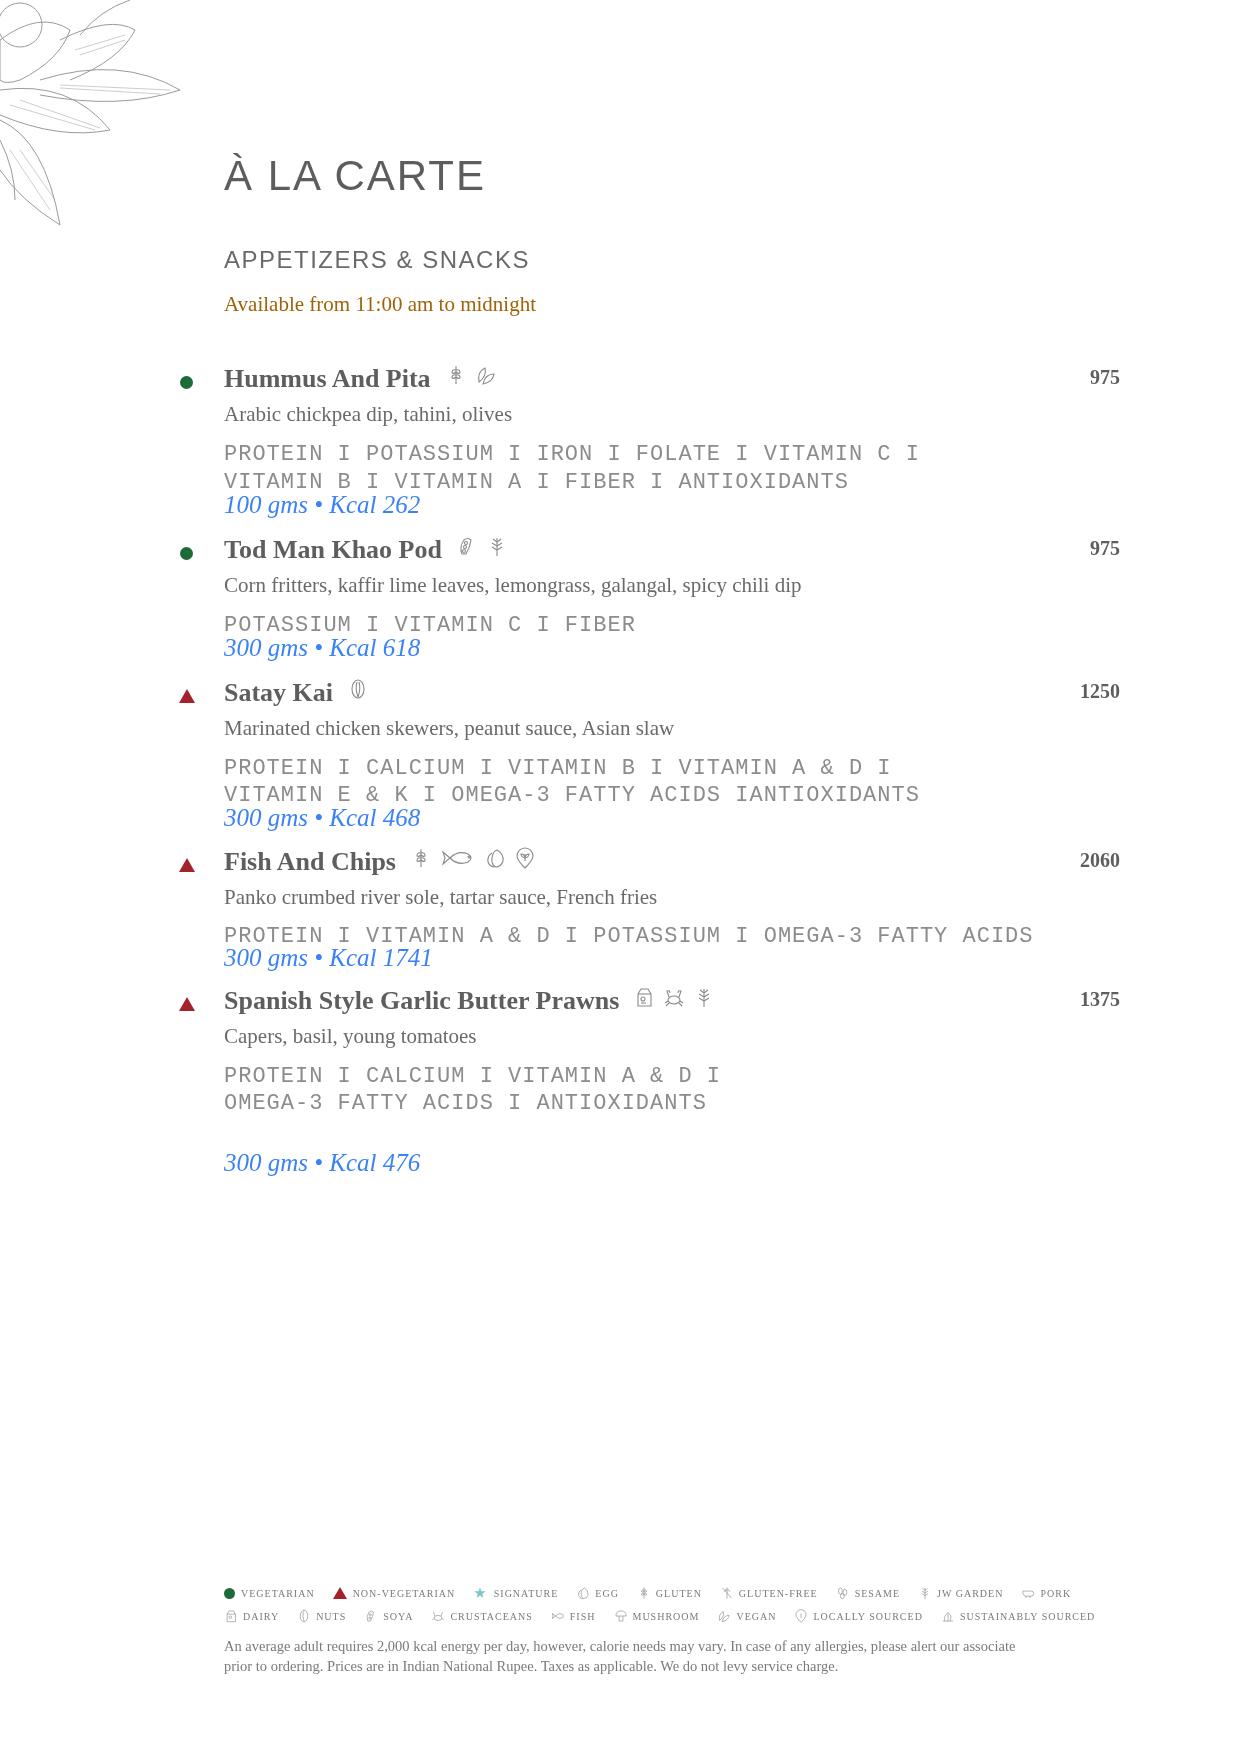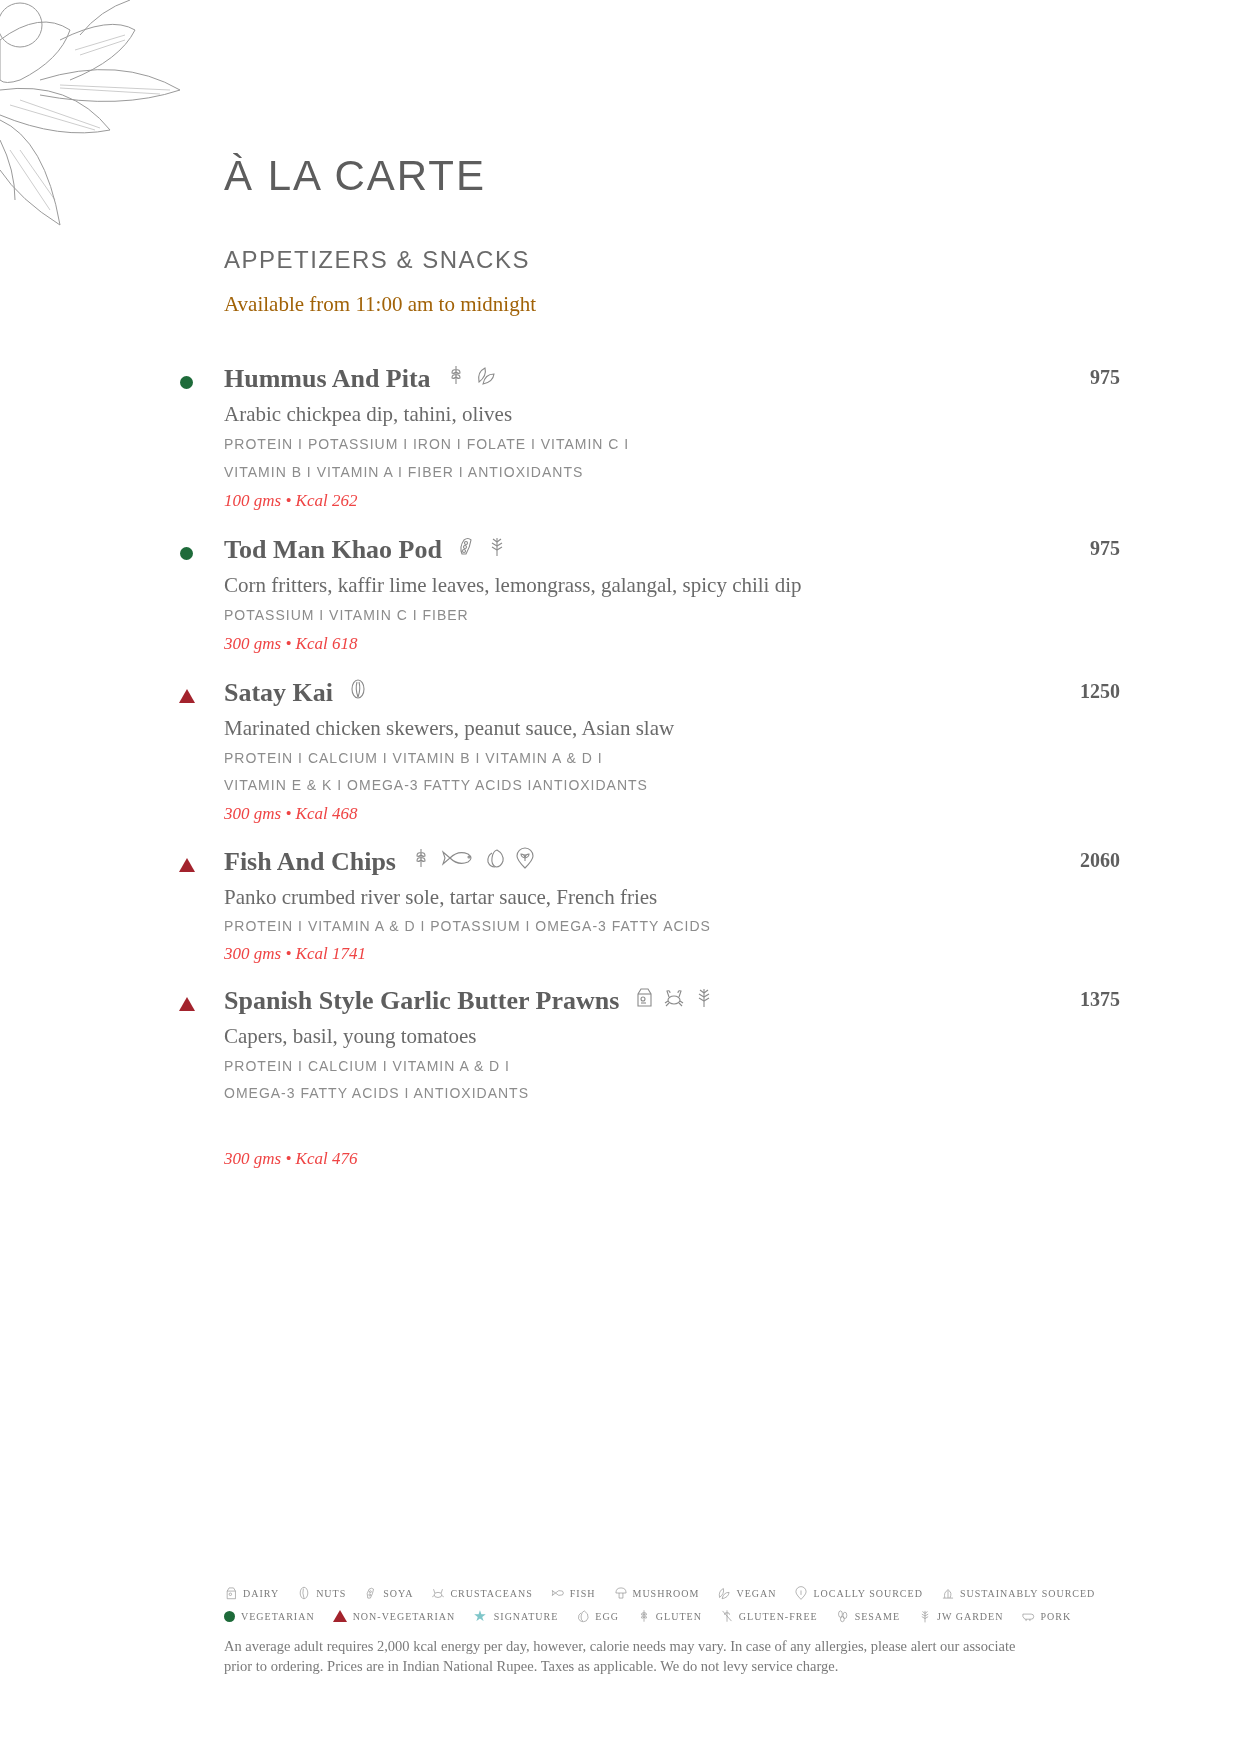--- a/index.html
+++ b/index.html
@@ -21,24 +21,24 @@
                    border-bottom: 14px solid #a3232d; top: 11px; left: -1px; }
   .name-row { position: absolute; left: 44px; top: 0; display: flex; align-items: flex-start; height: 34px; }
   .name { font-family: "Liberation Serif", serif; font-weight: bold; font-size: 26px; color: #5e5e5e; white-space: nowrap; }
   .icons { display: flex; align-items: center; margin-left: 14px; gap: 8px; }
   .icons svg { width: 22px; height: 22px; stroke: #8a8a8a; fill: none; stroke-width: 1.1; }
   .icons svg.wide { width: 36px; }
   .price { position: absolute; right: 0; top: 2px; font-family: "Liberation Serif", serif; font-weight: bold;
            font-size: 20px; color: #5e5e5e; }
   .desc { position: absolute; left: 44px; top: 38px; font-family: "Liberation Serif", serif; font-size: 21px;
           color: #6a6a6a; white-space: nowrap; }
-  .nutri { position: absolute; left: 44px; font-family: Liberation Sans, sans-serif; font-size: 14px;
-           letter-spacing: 1px; color: #8c8c8c; white-space: nowrap; font-weight: 300; }
+  .nutri { position: absolute; left: 44px; font-family: Liberation Mono, monospace; font-size: 22px;
+           letter-spacing: 1px; color: #8c8c8c; white-space: nowrap; font-weight: 300; margin-top: 6px; }
   .portion { position: absolute; left: 44px; font-family: "Liberation Serif", serif; font-style: italic;
-             font-size: 17px; color: #ef4444; white-space: nowrap; }
+             font-size: 25px; color: #3b82f6; white-space: nowrap; }
 
   .legend { position: absolute; left: 224px; top: 1582px; width: 900px; }
   .legend-row { display: flex; align-items: center; height: 22px; margin-bottom: 1px; }
   .lg { display: flex; align-items: center; margin-right: 18px; font-family: "Liberation Serif", serif;
         font-size: 10px; letter-spacing: 1px; color: #7a7a7a; white-space: nowrap; }
   .lg svg { width: 14px; height: 14px; stroke: #8a8a8a; fill: none; stroke-width: 1; margin-right: 5px; }
   .lg .dot { width: 11px; height: 11px; border-radius: 50%; background: #1e6b3a; margin-right: 6px; }
   .lg .tri { width: 0; height: 0; border-left: 7px solid transparent; border-right: 7px solid transparent;
              border-bottom: 12px solid #a3232d; margin-right: 6px; }
   .lg .star { color: #7fc6c9; font-size: 15px; margin-right: 6px; line-height: 1; }
@@ -214,92 +214,20 @@
   <div class="price">1375</div>
   <div class="desc">Capers, basil, young tomatoes</div>
   <div class="nutri" style="top:72px;">PROTEIN I CALCIUM I VITAMIN A &amp; D I</div>
   <div class="nutri" style="top:99px;">OMEGA-3 FATTY ACIDS I ANTIOXIDANTS</div>
   <div class="portion" style="top:126px;margin-top:37px;">300 gms • Kcal 476</div>
 </div>
 
 <div class="legend">
   <div class="legend-row">
     <span class="lg">
-        <svg viewBox="0 0 22 22">
-          <path d="M5 8 L8 3 H15 L18 8 V20 H5 Z"></path>
-          <path d="M5 8 H18"></path>
-          <circle cx="10" cy="13" r="2"></circle>
-        </svg>
-        <span>DAIRY</span>
-      </span>
-    <span class="lg">
-        <svg viewBox="0 0 22 22">
-          <ellipse cx="11" cy="11" rx="6" ry="9"></ellipse>
-          <path d="M10 4 Q8 11 11 19"></path>
-        </svg>
-        <span>NUTS</span>
-      </span>
-    <span class="lg">
-        <svg viewBox="0 0 22 22">
-          <path d="M6 19 Q3 12 8 5 Q12 2 15 5 Q14 12 10 19 Z"></path>
-          <circle cx="10" cy="9" r="1.5"></circle>
-          <circle cx="9" cy="14" r="1.5"></circle>
-        </svg>
-        <span>SOYA</span>
-      </span>
-    <span class="lg">
-        <svg viewBox="0 0 22 22">
-          <ellipse cx="11" cy="14" rx="6" ry="4"></ellipse>
-          <path d="M6 11 L4 5"></path>
-          <path d="M16 11 L18 5"></path>
-          <path d="M5 15 L2 17"></path>
-          <path d="M17 15 L20 17"></path>
-        </svg>
-        <span>CRUSTACEANS</span>
-      </span>
-    <span class="lg">
-        <svg viewBox="0 0 22 22">
-          <path d="M7 11 Q12 5 18 8 Q21 11 18 14 Q12 17 7 11 Z"></path>
-          <path d="M7 11 L2 7 L3 11 L2 15 Z"></path>
-        </svg>
-        <span>FISH</span>
-      </span>
-    <span class="lg">
-        <svg viewBox="0 0 22 22">
-          <path d="M3 11 Q3 3 11 3 Q19 3 19 11 Z"></path>
-          <path d="M8 11 V19 H14 V11"></path>
-        </svg>
-        <span>MUSHROOM</span>
-      </span>
-    <span class="lg">
-        <svg viewBox="0 0 22 22">
-          <path d="M4 18 Q2 8 10 4 Q12 12 4 18 Z"></path>
-          <path d="M8 20 Q10 10 19 10 Q18 18 8 20 Z"></path>
-        </svg>
-        <span>VEGAN</span>
-      </span>
-    <span class="lg">
-        <svg viewBox="0 0 22 22">
-          <path d="M11 21 Q3 13 3 9 A8 8 0 0 1 19 9 Q19 13 11 21 Z"></path>
-          <path d="M11 14 V7"></path>
-        </svg>
-        <span>LOCALLY SOURCED</span>
-      </span>
-    <span class="lg">
-        <svg viewBox="0 0 22 22">
-          <path d="M3 19 H19"></path>
-          <path d="M6 19 Q4 10 10 7"></path>
-          <path d="M14 19 Q18 10 12 7"></path>
-          <path d="M11 19 V5"></path>
-        </svg>
-        <span>SUSTAINABLY SOURCED</span>
-      </span>
-  </div>
-  <div class="legend-row">
-    <span class="lg">
         <span class="dot"></span>
         <span>VEGETARIAN</span>
       </span>
     <span class="lg">
         <span class="tri"></span>
         <span>NON-VEGETARIAN</span>
       </span>
     <span class="lg">
         <span class="star">★</span>
         <span>SIGNATURE</span>
@@ -352,15 +280,87 @@
       </span>
     <span class="lg">
         <svg viewBox="0 0 22 22">
           <path d="M3 8 H16 Q20 8 20 12 Q20 16 16 16 H6 L3 12 Z"></path>
           <path d="M8 16 V19"></path>
           <path d="M14 16 V19"></path>
         </svg>
         <span>PORK</span>
       </span>
   </div>
+  <div class="legend-row">
+    <span class="lg">
+        <svg viewBox="0 0 22 22">
+          <path d="M5 8 L8 3 H15 L18 8 V20 H5 Z"></path>
+          <path d="M5 8 H18"></path>
+          <circle cx="10" cy="13" r="2"></circle>
+        </svg>
+        <span>DAIRY</span>
+      </span>
+    <span class="lg">
+        <svg viewBox="0 0 22 22">
+          <ellipse cx="11" cy="11" rx="6" ry="9"></ellipse>
+          <path d="M10 4 Q8 11 11 19"></path>
+        </svg>
+        <span>NUTS</span>
+      </span>
+    <span class="lg">
+        <svg viewBox="0 0 22 22">
+          <path d="M6 19 Q3 12 8 5 Q12 2 15 5 Q14 12 10 19 Z"></path>
+          <circle cx="10" cy="9" r="1.5"></circle>
+          <circle cx="9" cy="14" r="1.5"></circle>
+        </svg>
+        <span>SOYA</span>
+      </span>
+    <span class="lg">
+        <svg viewBox="0 0 22 22">
+          <ellipse cx="11" cy="14" rx="6" ry="4"></ellipse>
+          <path d="M6 11 L4 5"></path>
+          <path d="M16 11 L18 5"></path>
+          <path d="M5 15 L2 17"></path>
+          <path d="M17 15 L20 17"></path>
+        </svg>
+        <span>CRUSTACEANS</span>
+      </span>
+    <span class="lg">
+        <svg viewBox="0 0 22 22">
+          <path d="M7 11 Q12 5 18 8 Q21 11 18 14 Q12 17 7 11 Z"></path>
+          <path d="M7 11 L2 7 L3 11 L2 15 Z"></path>
+        </svg>
+        <span>FISH</span>
+      </span>
+    <span class="lg">
+        <svg viewBox="0 0 22 22">
+          <path d="M3 11 Q3 3 11 3 Q19 3 19 11 Z"></path>
+          <path d="M8 11 V19 H14 V11"></path>
+        </svg>
+        <span>MUSHROOM</span>
+      </span>
+    <span class="lg">
+        <svg viewBox="0 0 22 22">
+          <path d="M4 18 Q2 8 10 4 Q12 12 4 18 Z"></path>
+          <path d="M8 20 Q10 10 19 10 Q18 18 8 20 Z"></path>
+        </svg>
+        <span>VEGAN</span>
+      </span>
+    <span class="lg">
+        <svg viewBox="0 0 22 22">
+          <path d="M11 21 Q3 13 3 9 A8 8 0 0 1 19 9 Q19 13 11 21 Z"></path>
+          <path d="M11 14 V7"></path>
+        </svg>
+        <span>LOCALLY SOURCED</span>
+      </span>
+    <span class="lg">
+        <svg viewBox="0 0 22 22">
+          <path d="M3 19 H19"></path>
+          <path d="M6 19 Q4 10 10 7"></path>
+          <path d="M14 19 Q18 10 12 7"></path>
+          <path d="M11 19 V5"></path>
+        </svg>
+        <span>SUSTAINABLY SOURCED</span>
+      </span>
+  </div>
 </div>
 
 <div class="disclaimer">An average adult requires 2,000 kcal energy per day, however, calorie needs may vary. In case of any allergies, please alert our associate prior to ordering. Prices are in Indian National Rupee. Taxes as applicable. We do not levy service charge.</div>
 
 </body></html>

